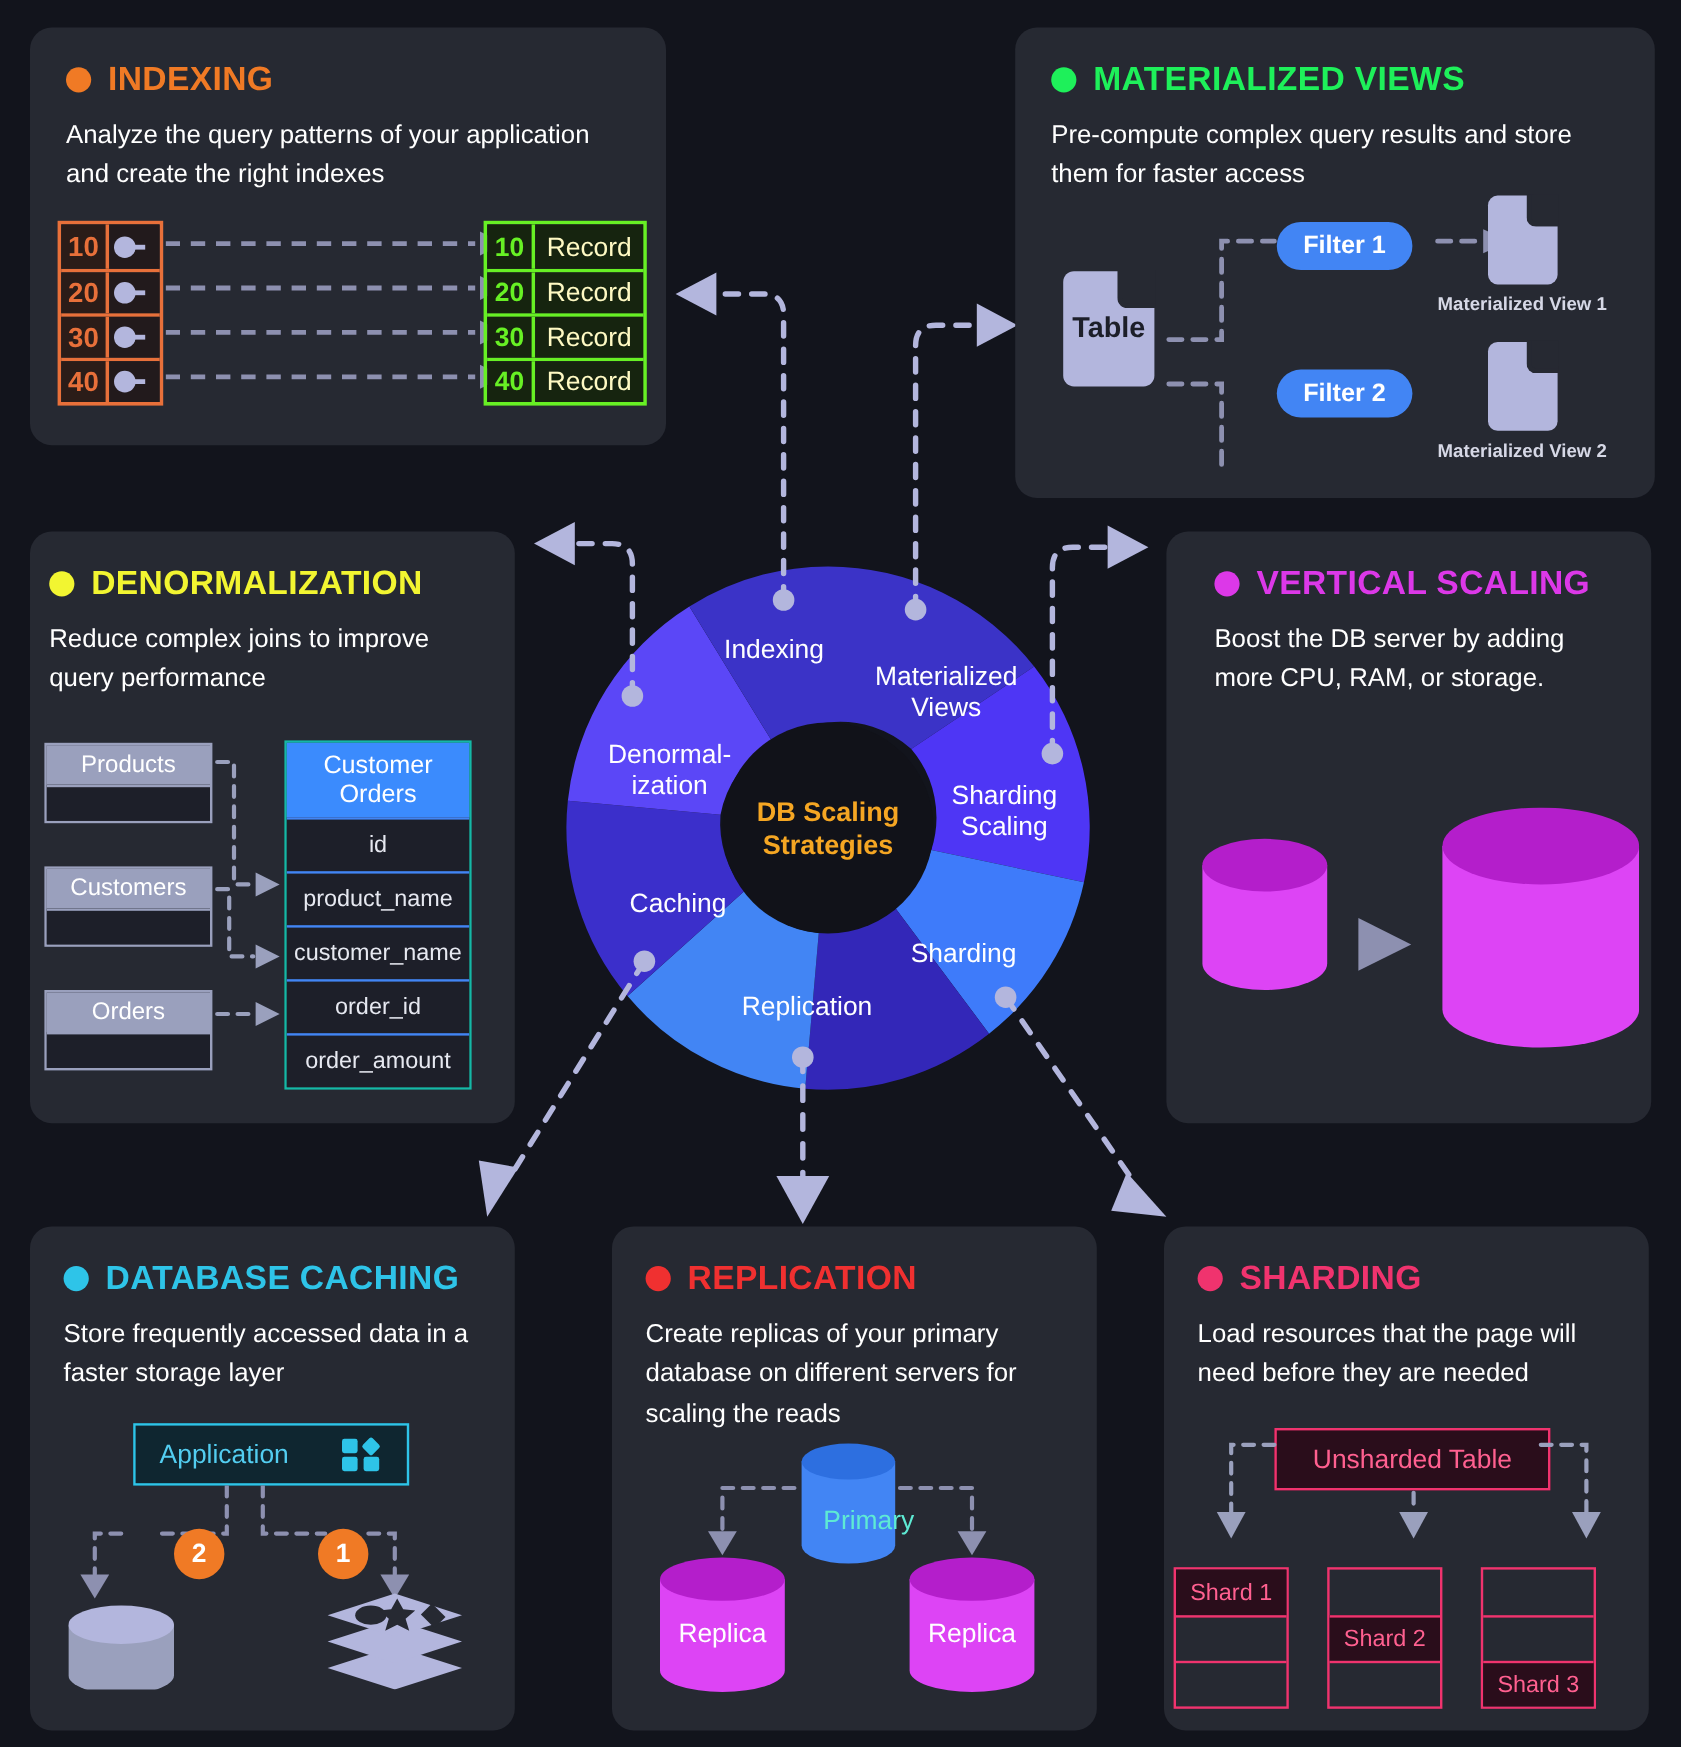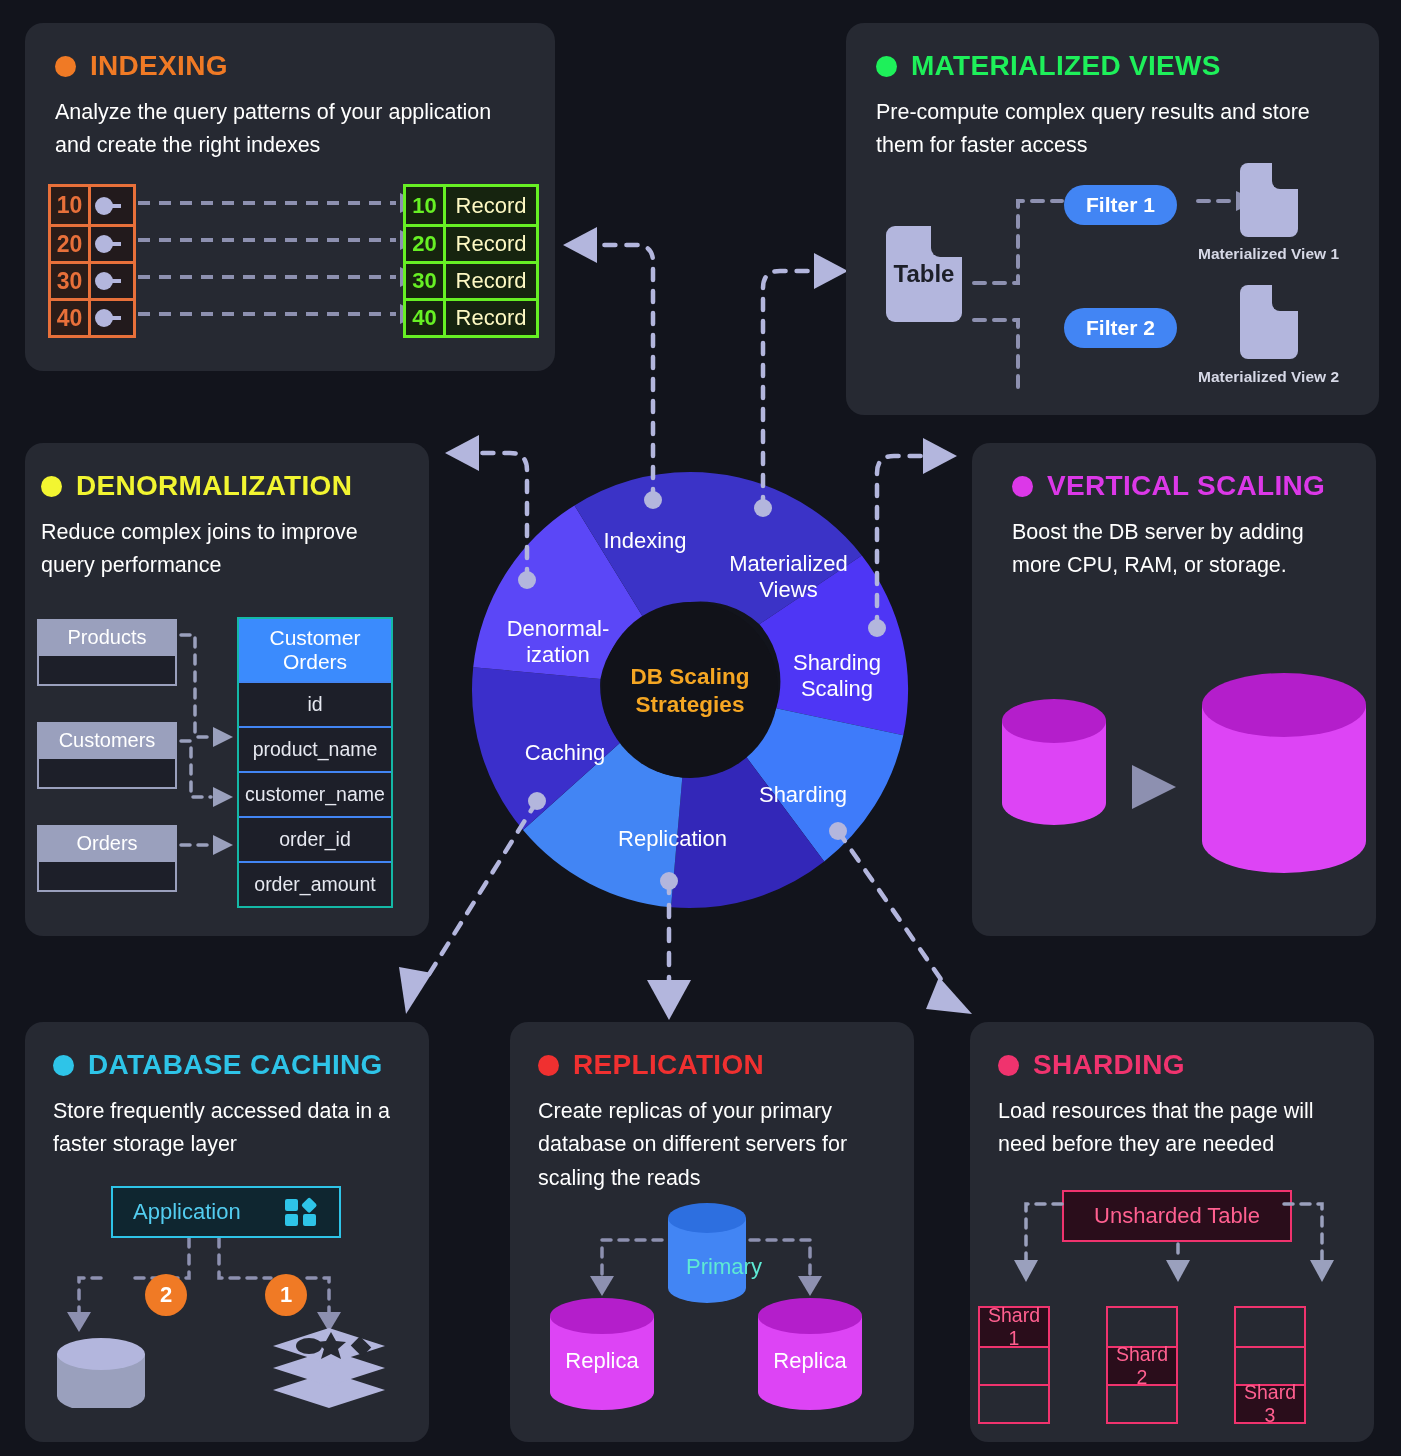--- a/index.html
+++ b/index.html
@@ -89,21 +89,21 @@
      color:#fff; font-size:22px; font-weight:700; display:flex; align-items:center; justify-content:center;}
 
   
   #p-repl { left: 510px; top: 1022px; width: 404px; height: 420px; padding: 27px 28px; }
 
   
   #p-shard { left: 970px; top: 1022px; width: 404px; height: 420px; padding: 27px 28px; }
   .unsharded { position:absolute; left:92px; top:168px; width:230px; height:52px;
      border:2.5px solid #f0336e; background:#2a0d1b; color:#ff6090; font-size:22px;
      display:flex; align-items:center; justify-content:center;}
-  .shard-col { position:absolute; width:72px; border:2.5px solid #f0336e;text-align:center; }
+  .shard-col { position:absolute; width:96px; border:2.5px solid #f0336e;text-align:center; }
   .shard-col .cell { height:38px; border-top:2.5px solid #f0336e; }
   .shard-col .cell:first-child { border-top:none; }
   .shard-col .cell.lab { color:#ff6090; font-size:19.5px; display:flex; align-items:center;
      justify-content:center; background:#2a0d1b;}
 
   svg.ovl { position:absolute; left:0; top:0; width:1401px; height:1456px; pointer-events:none; }
 
   .wheel-label { position:absolute; color:#ffffff; font-size:22px; text-align:center; line-height:1.2;}
   .center-label { position:absolute; color:#f5a623; font-size:22.5px; font-weight:700;
      text-align:center; line-height:1.25; }

